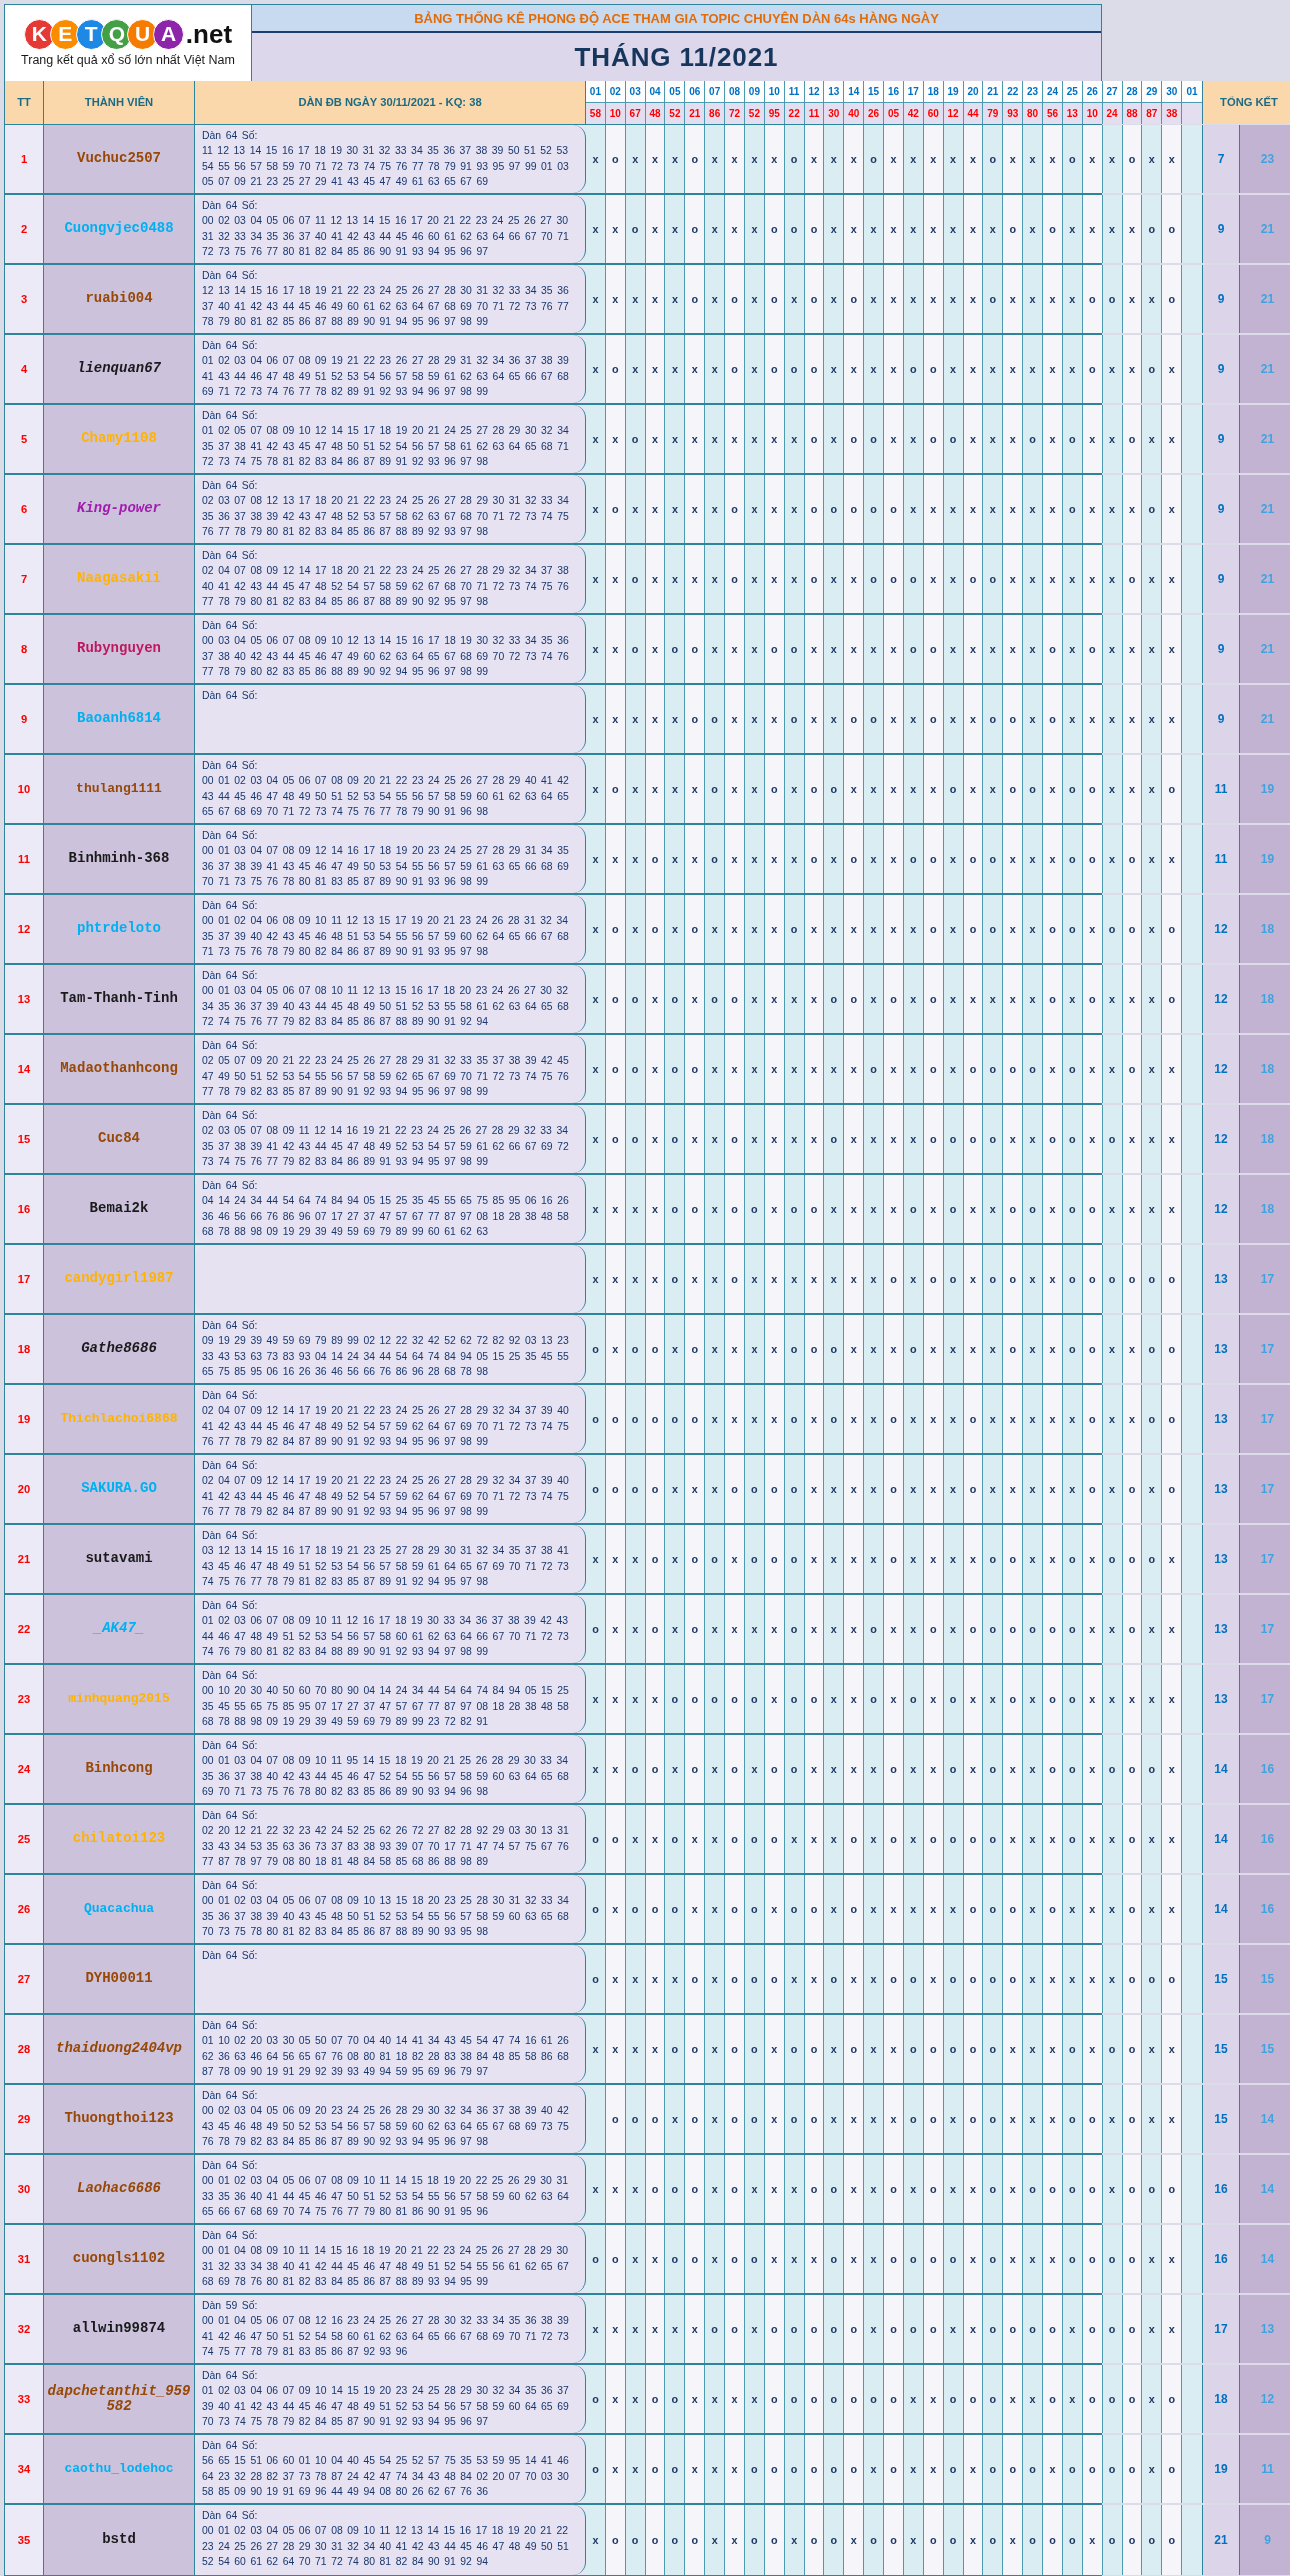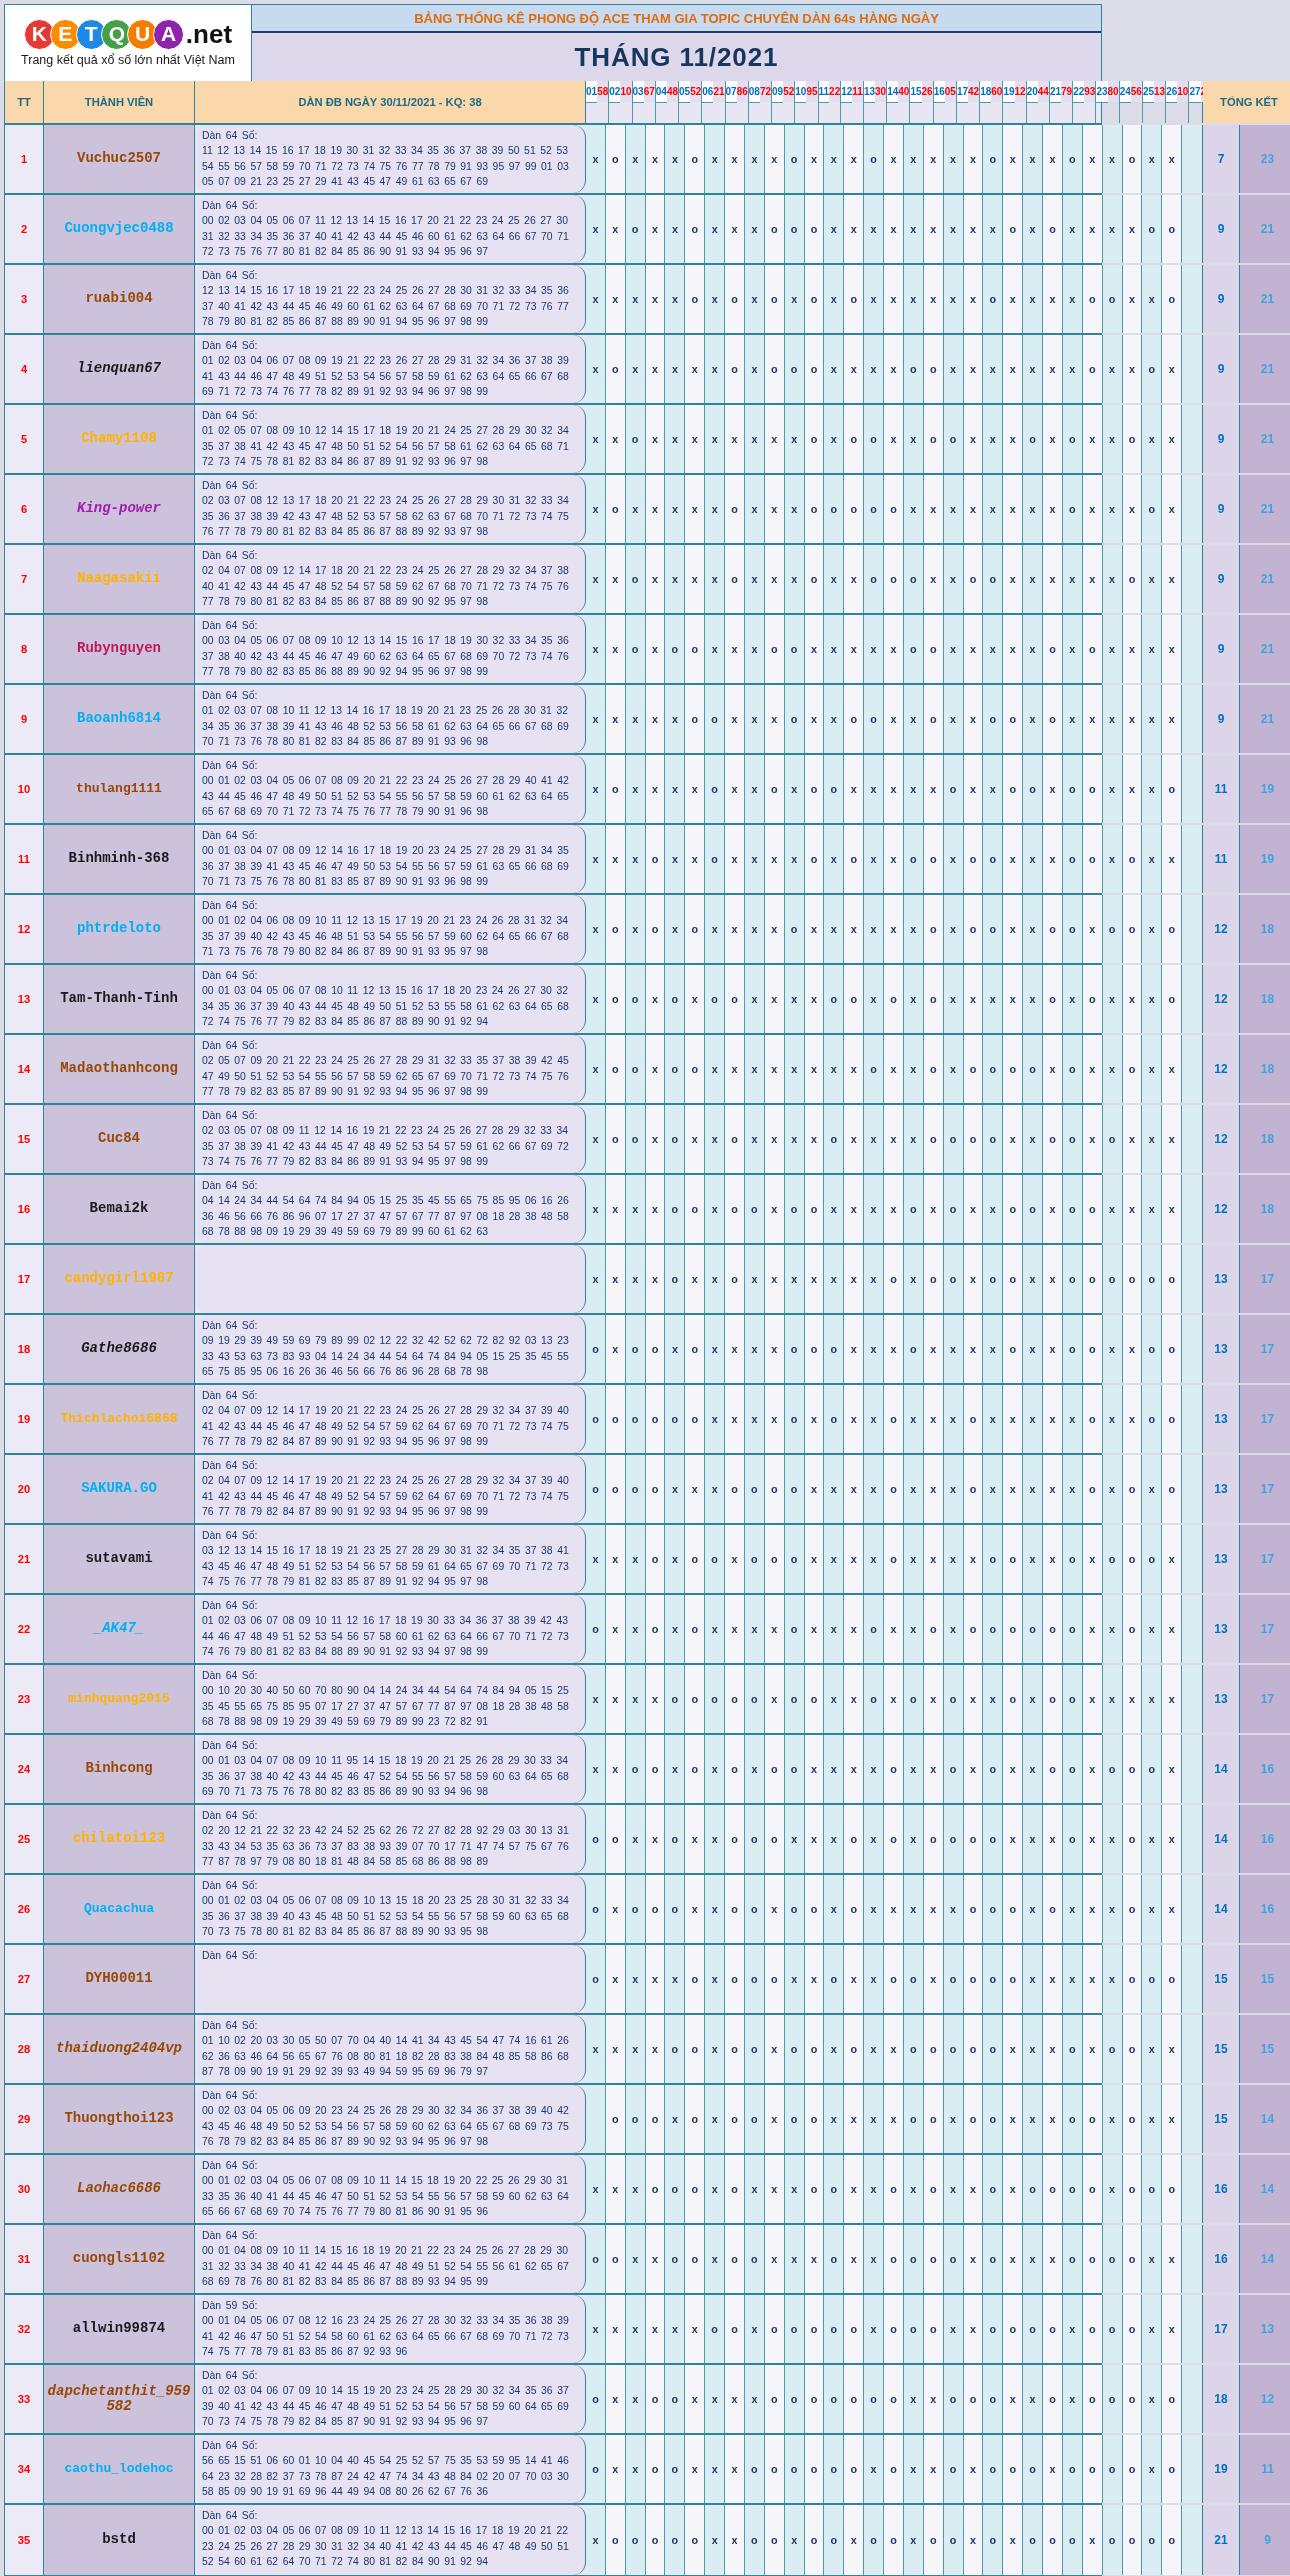--- a/index.html
+++ b/index.html
@@ -19,21 +19,21 @@
   .band1{height:26px;background:#c7daf0;border-bottom:2.6px solid #1f3c6e;display:flex;align-items:center;
          justify-content:center;color:#e26b0a;font-weight:bold;font-size:13px;}
   .band2{flex:1;background:#dcd7ea;display:flex;align-items:center;justify-content:center;
          color:#17365d;font-weight:bold;font-size:26px;letter-spacing:0.9px;}
   
   .colhead{display:grid;grid-template-columns:39px 151px 391px 617px 92px;height:42px;
            border-bottom:2.6px solid #2e849b;}
   .hcell{background:#fbd8ab;color:#1b6b85;font-weight:bold;font-size:11.2px;display:flex;
          align-items:center;justify-content:center;border-right:1.7px solid #2e849b;text-align:center;}
   .daycols{display:grid;grid-template-columns:repeat(31,1fr);border-right:1.7px solid #2e849b;}
-  .daycol{display:flex;flex-direction:row;border-right:0.9px solid #4b9ab0;}
+  .daycol{display:flex;flex-direction:column;border-right:0.9px solid #4b9ab0;}
   .daycol:last-child{border-right:none;}
   .daynum{height:21.6px;background:#fdfdfe;color:#0070c0;font-weight:bold;font-size:10px;display:flex;
           align-items:center;justify-content:center;border-bottom:0.9px solid #4b9ab0;box-sizing:border-box;}
   .dayres{height:21px;background:#e3def0;color:#ff0000;font-weight:bold;font-size:10px;display:flex;
           align-items:center;justify-content:center;box-sizing:border-box;}
   .h-total{border-right:none;}
   
   .mrow{display:grid;grid-template-columns:39px 151px 391px 617px 37px 55px;height:70px;
         border-bottom:2.6px solid #2e849b;box-sizing:border-box;}
   .mrow:last-child{border-bottom:none;}
@@ -571,21 +571,20 @@
         <div class="cell tot1">9</div>
         <div class="cell tot2">21</div>
       </div>
       <div class="mrow">
         <div class="cell tt">9</div>
         <div class="cell name">
           <span class="nm" style="color: rgb(0, 176, 240);">Baoanh6814</span>
         </div>
         <div class="cell nums">
           <div class="numlabel">Dàn 64 Số:</div>
-          <div class="numtext">01 02 03 07 08 10 11 12 13 14 16 17 18 19 20 21 23 25 26 28 30 31 32 34 35 36 37 38 39 41 43 46 48 52 53 56 58 61 62 63 64 65 66 67 68 69 70 71 73 76 78 80 81 82 83 84 85 86 87 89 91 93 96 98</div>
         </div>
         <div class="marks">
           <div class="mk odd">x</div>
           <div class="mk even">x</div>
           <div class="mk odd">x</div>
           <div class="mk even">x</div>
           <div class="mk odd">x</div>
           <div class="mk even">o</div>
           <div class="mk odd">o</div>
           <div class="mk even">x</div>

